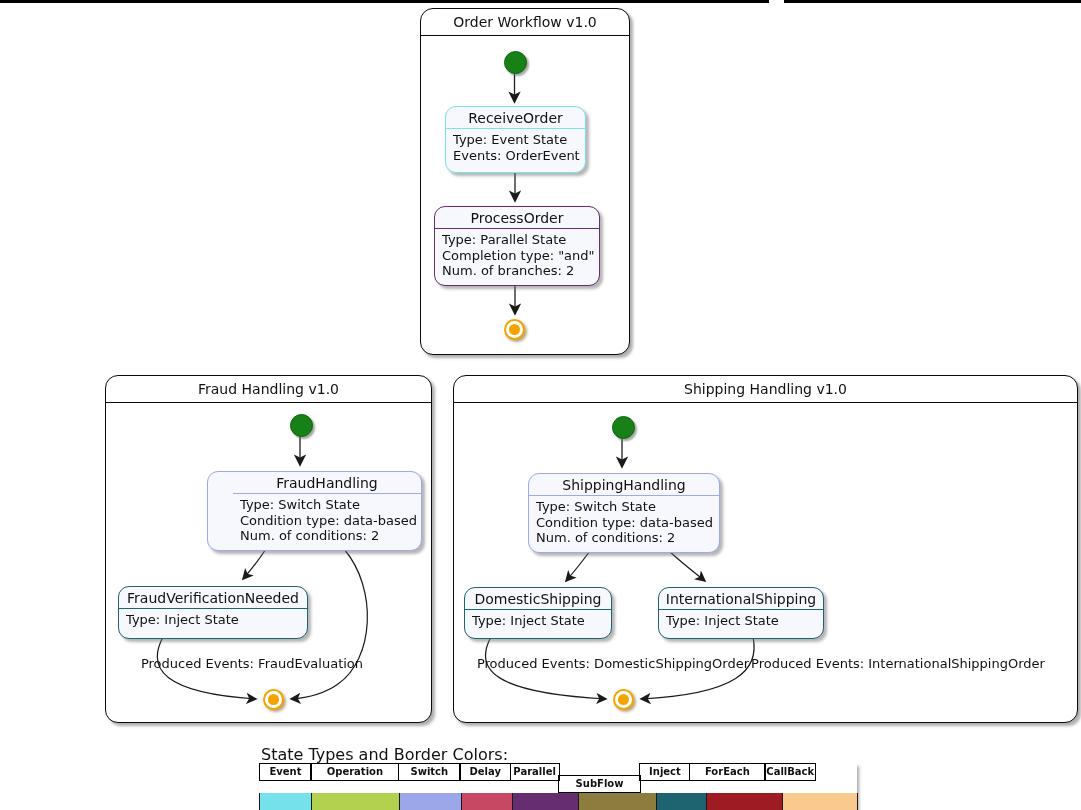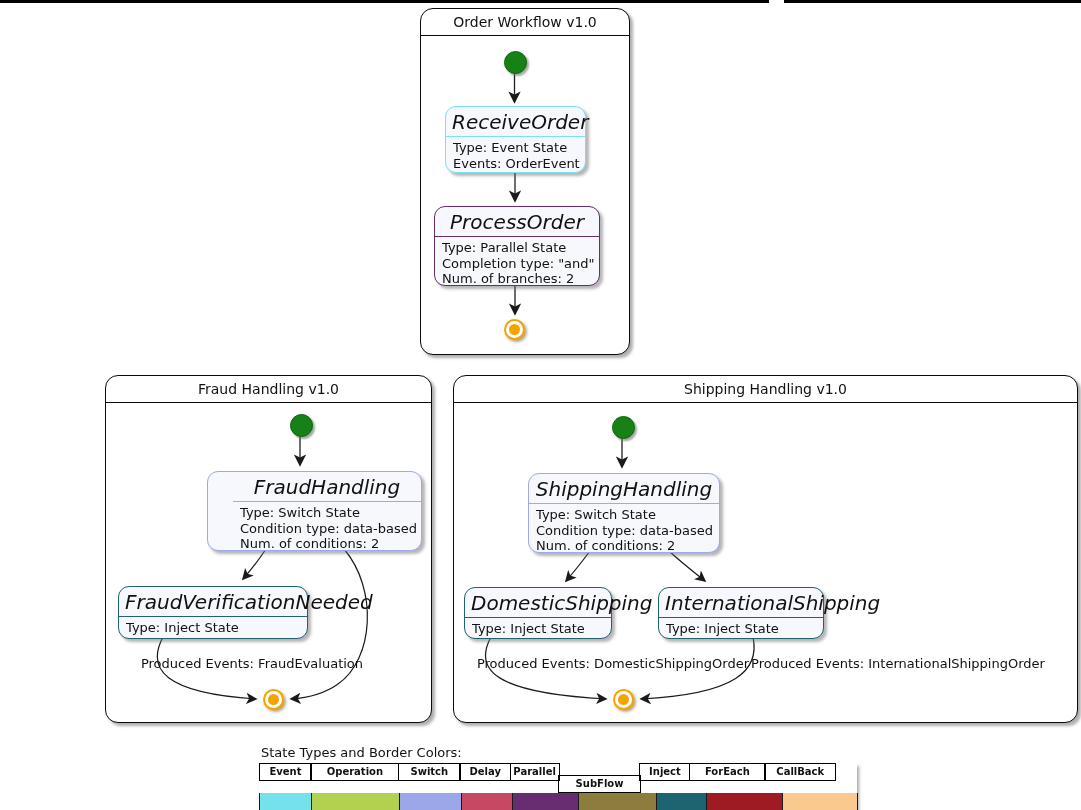--- a/index.html
+++ b/index.html
@@ -22,23 +22,22 @@
   }
   .wf-canvas{position:absolute;left:0;top:0;width:100%;height:100%;z-index:1;}
 
   
   .state{
     position:absolute;z-index:3;background:#f6f8fd;
     border:1.6px solid;border-radius:11px;
     box-shadow:3px 3px 3px rgba(110,110,110,.5);
   }
   .state-title{
-    text-align:center;font-size:20px;padding:3px 6px 2px 6px;
+    text-align:center;font-size:14px;padding:3px 6px 2px 6px;
     border-bottom:1.4px solid;
-    font-style:italic;
   }
   .state-body{padding:3px 7px 2px 7px;}
   .state-line{font-size:13px;line-height:15.5px;white-space:nowrap;}
 
   .init-dot{
     position:absolute;width:21px;height:21px;border-radius:50%;z-index:3;
     background:#178017;border:1px solid #0d660d;
     box-shadow:2px 2px 2px rgba(110,110,110,.6);
   }
   .final-ring{
@@ -50,21 +49,21 @@
     content:"";position:absolute;left:50%;top:50%;width:11px;height:11px;
     margin:-5.5px 0 0 -5.5px;border-radius:50%;background:#f5a300;
   }
 
   .edge-label{
     position:absolute;z-index:4;font-size:13px;white-space:nowrap;
     transform:translate(-50%,-50%);
   }
 
   
-  .legend-caption{position:absolute;left:261px;top:745px;font-size:13px;}
+  .legend-caption{position:absolute;left:261px;top:745px;font-size:16px;}
   .legend-table{
     position:absolute;left:259px;top:763px;display:flex;flex-direction:column;
     box-shadow:2px 3px 3px rgba(130,130,130,.7);
   }
   .legend-row{display:flex;}
   .legend-cell{
     box-sizing:border-box;border:1.6px solid #000;
     height:18px;line-height:15px;text-align:center;
     font-size:10px;font-weight:bold;margin-right:-1.6px;
   }
@@ -206,21 +205,21 @@
 <div class="legend-table">
   <div class="legend-row">
     <div class="legend-cell" style="width:53px;">Event</div>
     <div class="legend-cell" style="width:89px;">Operation</div>
     <div class="legend-cell" style="width:63px;">Switch</div>
     <div class="legend-cell" style="width:52px;">Delay</div>
     <div class="legend-cell" style="width:50px;">Parallel</div>
     <div class="legend-cell" style="width:83px;margin-top:12px;">SubFlow</div>
     <div class="legend-cell" style="width:51px;">Inject</div>
     <div class="legend-cell" style="width:77px;">ForEach</div>
-    <div class="legend-cell" style="width:72px;">CallBack</div>
+    <div class="legend-cell" style="width:52px;">CallBack</div>
   </div>
   <div class="legend-row">
     <div class="legend-swatch" style="width: 53px; background-color: rgb(117, 225, 234);"></div>
     <div class="legend-swatch" style="width: 89px; background-color: rgb(178, 209, 79);"></div>
     <div class="legend-swatch" style="width: 63px; background-color: rgb(156, 167, 234);"></div>
     <div class="legend-swatch" style="width: 52px; background-color: rgb(198, 72, 98);"></div>
     <div class="legend-swatch" style="width: 67px; background-color: rgb(102, 45, 112);"></div>
     <div class="legend-swatch" style="width: 79px; background-color: rgb(140, 125, 62);"></div>
     <div class="legend-swatch" style="width: 51px; background-color: rgb(30, 99, 112);"></div>
     <div class="legend-swatch" style="width: 77px; background-color: rgb(158, 27, 35);"></div>

